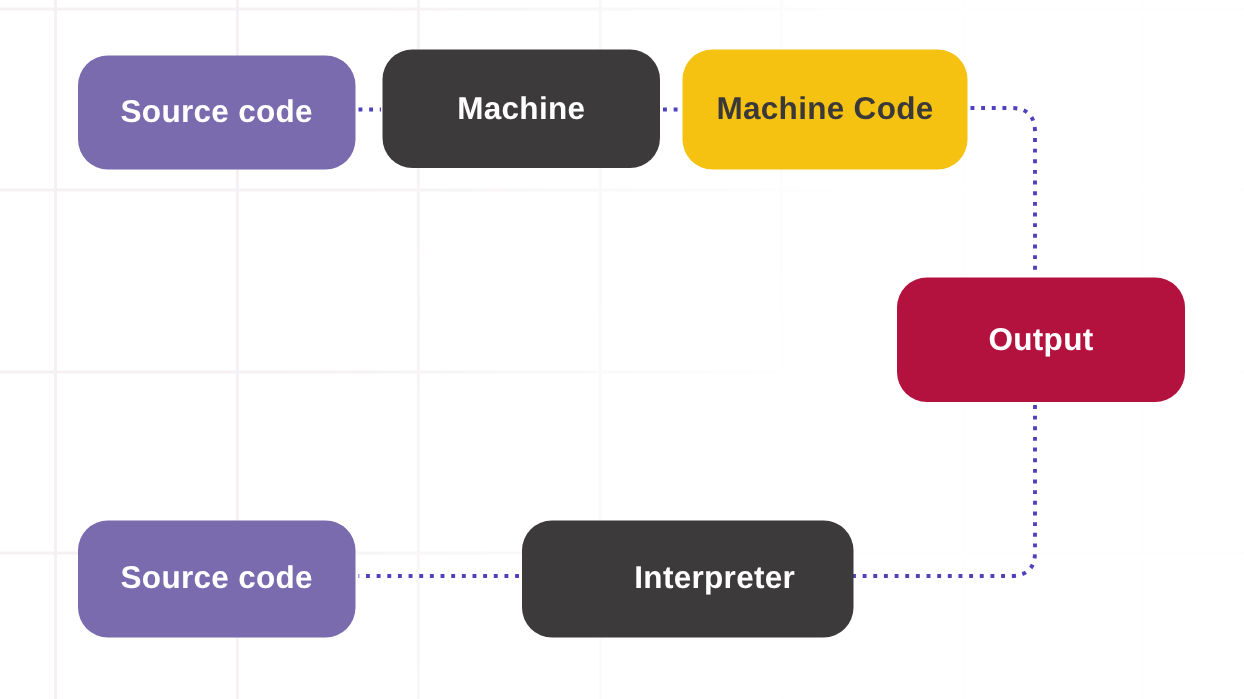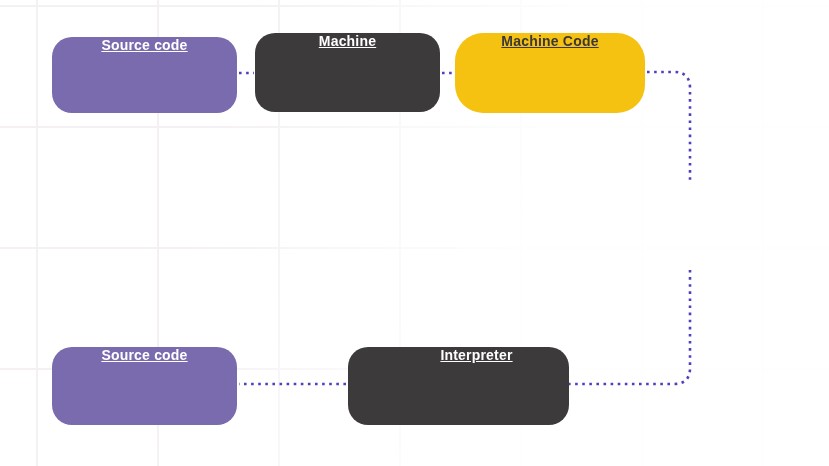--- a/index.html
+++ b/index.html
@@ -33,27 +33,27 @@
   #connector-layer path {
     fill: none;
     stroke: #4f41bd;
     stroke-width: 2.6;
     stroke-dasharray: 2.6 4.5;
     stroke-linecap: butt;
   }
   .node {
     position: absolute;
     display: flex;
+    align-items: center;
     justify-content: center;
     border-radius: 20px;
-    font-size: 14px;
+    font-size: 21px;
     font-weight: 700;
     letter-spacing: 0.2px;
     white-space: nowrap;
-    text-decoration: underline;
   }
   .node-purple { background: #7a6bae; color: #ffffff; }
   .node-dark   { background: #3d3a3c; color: #ffffff; }
   .node-yellow { background: #f5c211; color: #3b383a; }
   .node-red    { background: #b3123f; color: #ffffff; }
 </style>
 </head>
 <body>
 
 <div id="canvas">
@@ -69,24 +69,27 @@
   </svg>
 
   <div class="node node-purple" style="left:52px;  top:37px;  width:185px; height:76px;">
     <span>Source code</span>
   </div>
 
   <div class="node node-dark" style="left:255px; top:33px;  width:185px; height:79px;">
     <span>Machine</span>
   </div>
 
-  <div class="node node-yellow" style="left:455px; top:33px;  width:190px; height:80px;border-radius:28px;">
+  <div class="node node-yellow" style="left:455px; top:33px;  width:190px; height:80px;">
     <span>Machine Code</span>
   </div>
 
+  <div class="node node-red" style="left:598px; top:185px; width:192px; height:83px;">
+    <span>Output</span>
+  </div>
 
   <div class="node node-dark" style="left:348px; top:347px; width:185px; height:78px;padding-left:36px;">
     <span>Interpreter</span>
   </div>
 
   <div class="node node-purple" style="left:52px;  top:347px; width:185px; height:78px;">
     <span>Source code</span>
   </div>
 
 </div>

